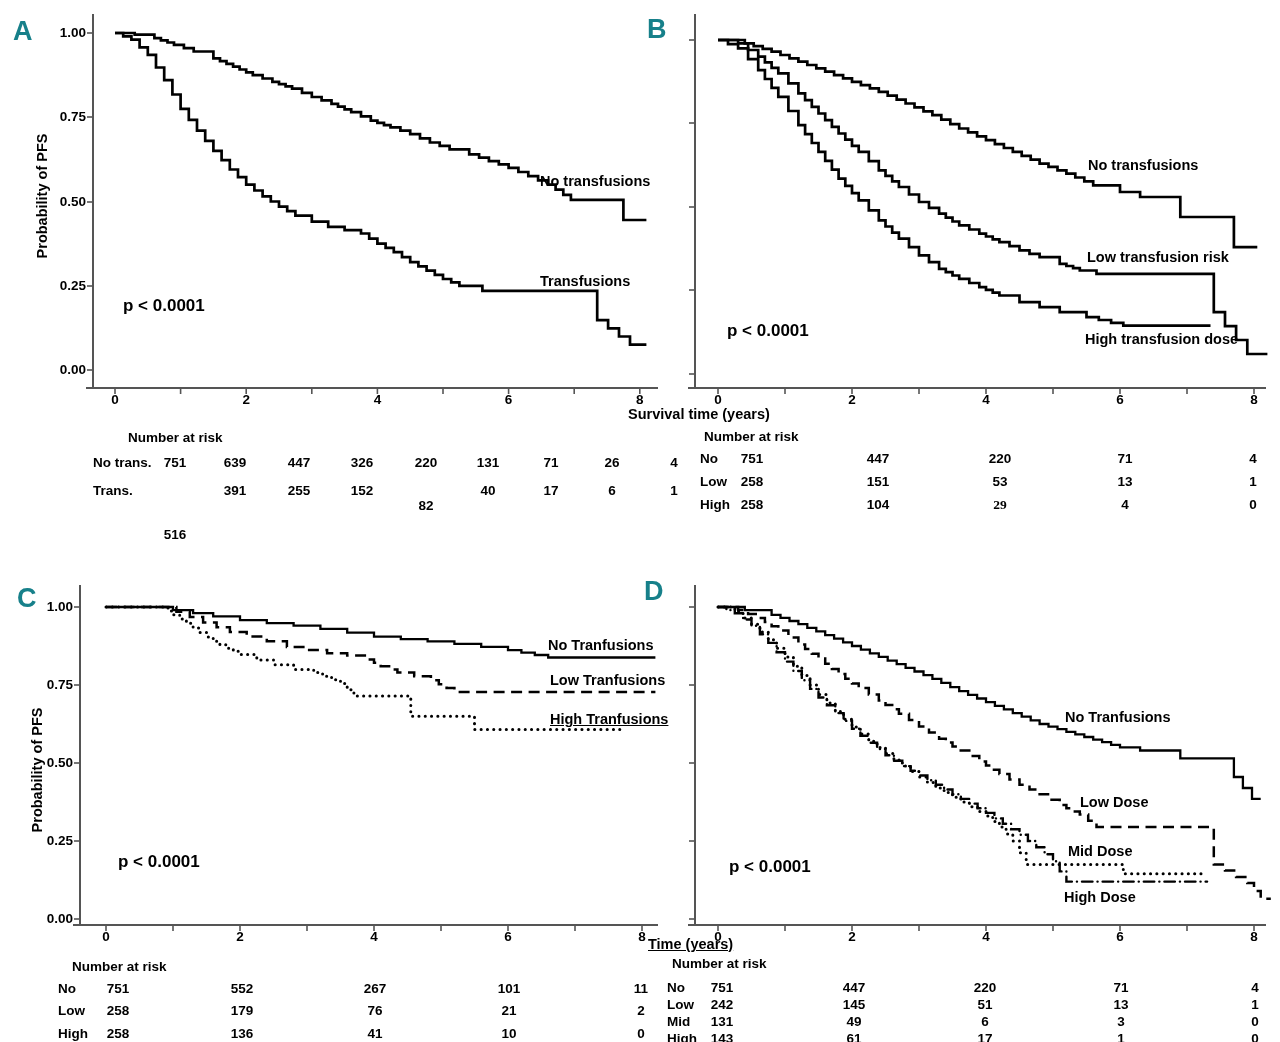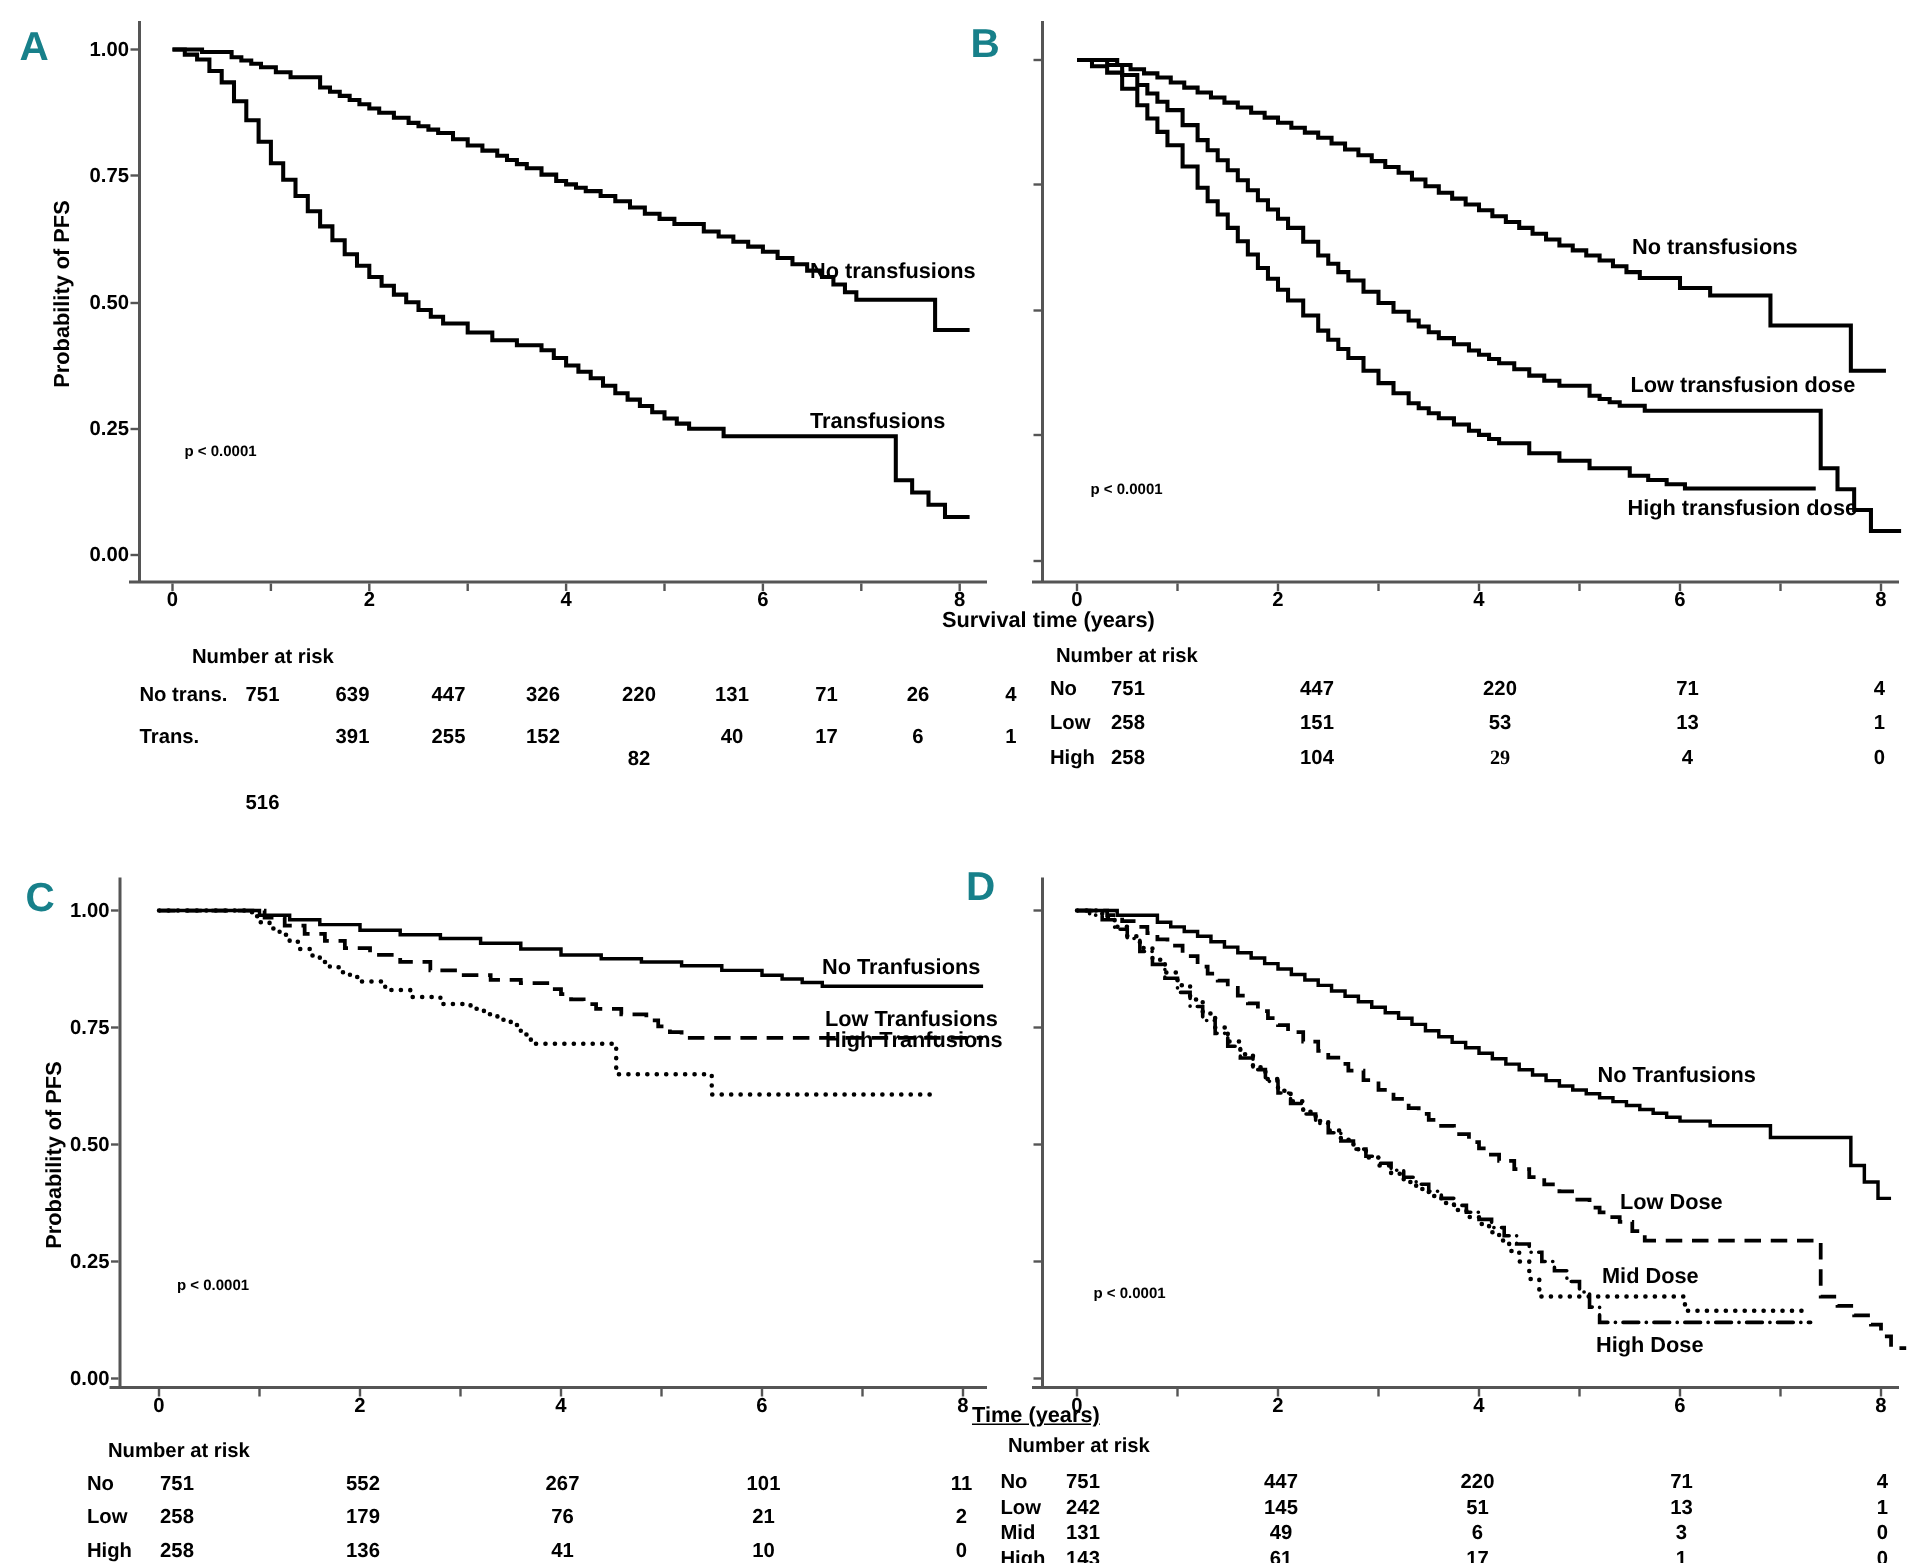--- a/index.html
+++ b/index.html
@@ -8,21 +8,21 @@
     font-family:"Liberation Sans",sans-serif;overflow:hidden;
   }
   #plot-svg{position:absolute;left:0;top:0;}
   #text-layer{position:absolute;left:0;top:0;width:100%;height:100%;}
   .t{position:absolute;font-weight:700;color:#000;white-space:nowrap;line-height:1;}
   .panel-letter{font-size:27px;color:#17808a;}
   .ytick{font-size:13.5px;transform:translate(-100%,-50%);}
   .xtick{font-size:13.5px;transform:translateX(-50%);}
   .ylab{font-size:14.5px;transform:translate(-50%,-50%) rotate(-90deg);}
   .axis-title{font-size:14.5px;}
-  .p-value{font-size:10px;}
+  .p-value{font-size:17px;}
   .curve-label{font-size:14.5px;}
   .risk-head{font-size:13.5px;}
   .risk-label{font-size:13.5px;}
   .risk-num{font-size:13.5px;transform:translateX(-50%);}
 </style>
 </head>
 <body>
 
 <div id="figure">
   <svg id="plot-svg" width="1280" height="1042" viewBox="0 0 1280 1042">
@@ -141,21 +141,21 @@
       <div class="t risk-num" style="left: 612px; top: 484px;">6</div>
       <div class="t risk-num" style="left: 674px; top: 484px;">1</div>
       <div class="t panel-letter" style="left: 647px; top: 16px;">B</div>
       <div class="t p-value" style="left: 727px; top: 322px;">p &lt; 0.0001</div>
       <div class="t xtick" style="left: 718px; top: 393px;">0</div>
       <div class="t xtick" style="left: 852px; top: 393px;">2</div>
       <div class="t xtick" style="left: 986px; top: 393px;">4</div>
       <div class="t xtick" style="left: 1120px; top: 393px;">6</div>
       <div class="t xtick" style="left: 1254px; top: 393px;">8</div>
       <div class="t curve-label" style="left: 1088px; top: 158px;">No transfusions</div>
-      <div class="t curve-label" style="left: 1087px; top: 250px;">Low transfusion dose</div>
+      <div class="t curve-label" style="left: 1087px; top: 250px;">Low transfusion risk</div>
       <div class="t curve-label" style="left: 1085px; top: 332px;">High transfusion dose</div>
       <div class="t risk-head" style="left: 704px; top: 430px;">Number at risk</div>
       <div class="t risk-label" style="left: 700px; top: 452px;">No</div>
       <div class="t risk-num" style="left: 752px; top: 452px;">751</div>
       <div class="t risk-num" style="left: 878px; top: 452px;">447</div>
       <div class="t risk-num" style="left: 1000px; top: 452px;">220</div>
       <div class="t risk-num" style="left: 1125px; top: 452px;">71</div>
       <div class="t risk-num" style="left: 1253px; top: 452px;">4</div>
       <div class="t risk-label" style="left: 700px; top: 475px;">Low</div>
       <div class="t risk-num" style="left: 752px; top: 475px;">258</div>
@@ -177,21 +177,21 @@
       <div class="t ytick" style="left: 73px; top: 841px;">0.25</div>
       <div class="t ytick" style="left: 73px; top: 919px;">0.00</div>
       <div class="t ylab" style="left: 37px; top: 770px;">Probability of PFS</div>
       <div class="t xtick" style="left: 106px; top: 930px;">0</div>
       <div class="t xtick" style="left: 240px; top: 930px;">2</div>
       <div class="t xtick" style="left: 374px; top: 930px;">4</div>
       <div class="t xtick" style="left: 508px; top: 930px;">6</div>
       <div class="t xtick" style="left: 642px; top: 930px;">8</div>
       <div class="t curve-label" style="left: 548px; top: 638px;">No Tranfusions</div>
       <div class="t curve-label" style="left: 550px; top: 673px;">Low Tranfusions</div>
-      <div class="t curve-label" style="left: 550px; top: 687px;">High Tranfusions</div>
+      <div class="t curve-label" style="left: 550px; top: 712px; text-decoration: underline;">High Tranfusions</div>
       <div class="t risk-head" style="left: 72px; top: 960px;">Number at risk</div>
       <div class="t risk-label" style="left: 58px; top: 982px;">No</div>
       <div class="t risk-num" style="left: 118px; top: 982px;">751</div>
       <div class="t risk-num" style="left: 242px; top: 982px;">552</div>
       <div class="t risk-num" style="left: 375px; top: 982px;">267</div>
       <div class="t risk-num" style="left: 509px; top: 982px;">101</div>
       <div class="t risk-num" style="left: 641px; top: 982px;">11</div>
       <div class="t risk-label" style="left: 58px; top: 1004px;">Low</div>
       <div class="t risk-num" style="left: 118px; top: 1004px;">258</div>
       <div class="t risk-num" style="left: 242px; top: 1004px;">179</div>

